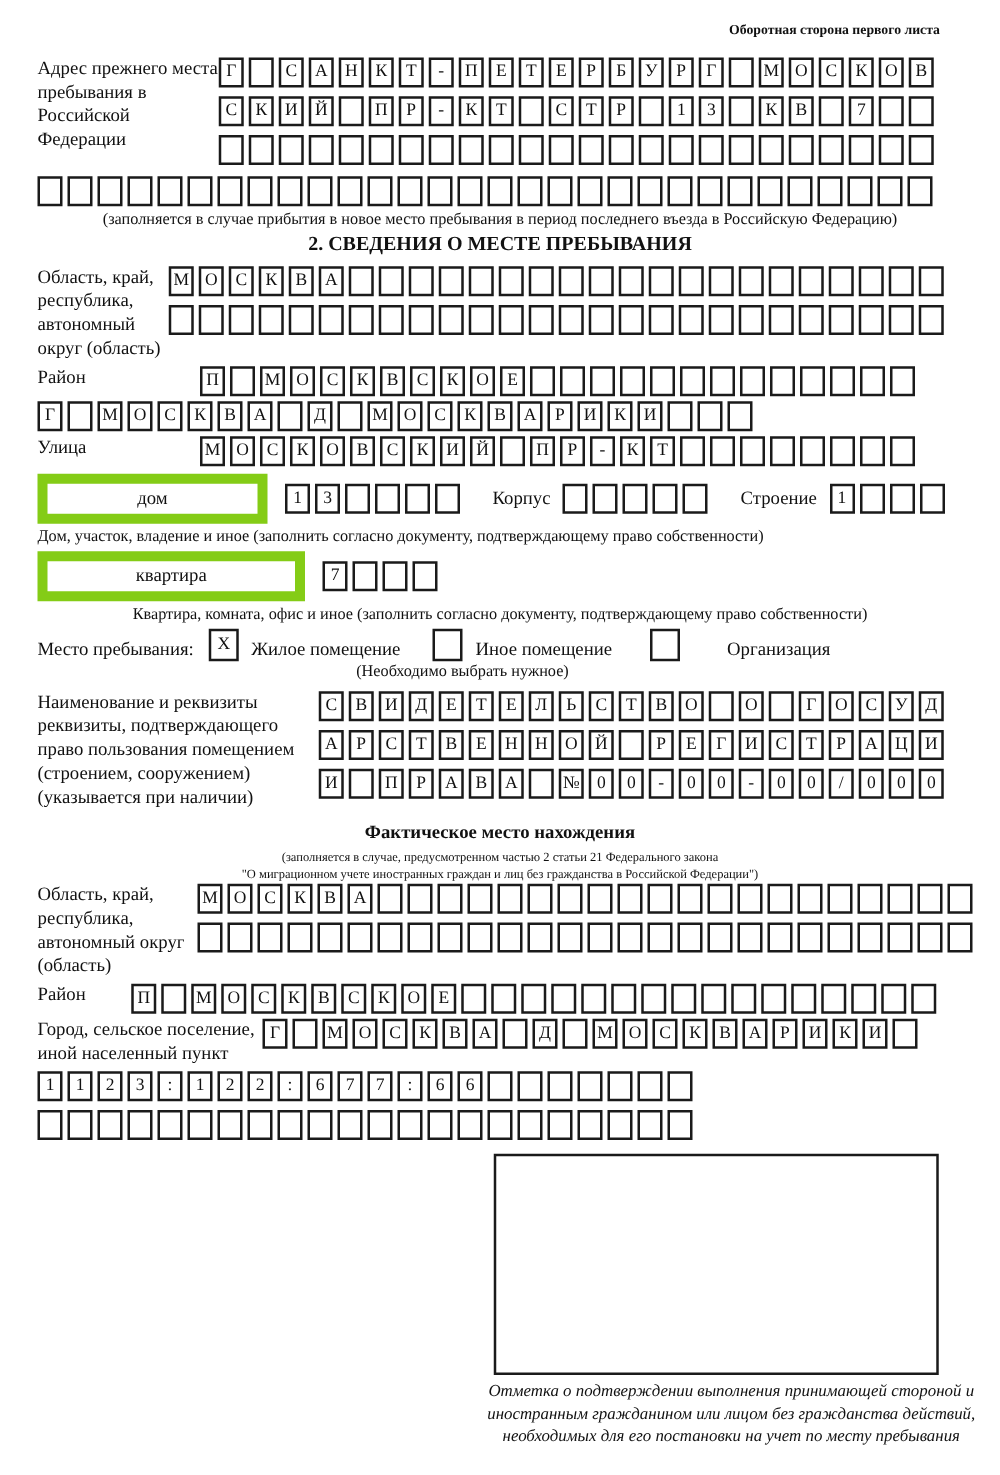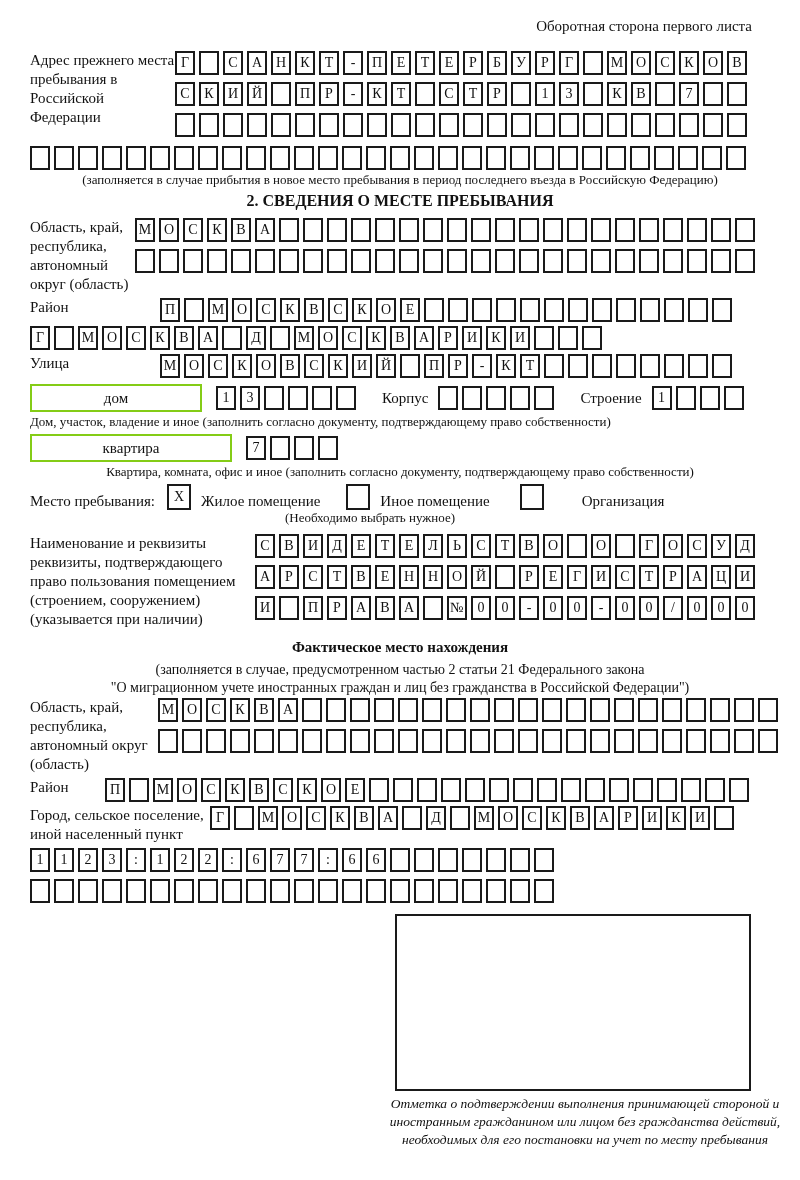--- a/index.html
+++ b/index.html
@@ -1,48 +1,48 @@
 <!DOCTYPE html>
 <html><head>
 <meta charset="utf-8">
 <style>
   html,body{margin:0;padding:0;background:#ffffff;}
   body{width:800px;height:1180px;font-family:"Liberation Serif","DejaVu Serif",serif;color:#111;}
   .page{padding:18px 30px 0 30px;position:relative;}
-  .hdr{ text-align:right;font-size:15px;margin-bottom:16px;padding-right:18px;}
+  .hdr{ text-align:right;font-size:11px;margin-bottom:16px;padding-right:18px;font-weight:bold;}
   
   .boxrow{display:flex;flex:none;}
   .cell{flex:none;width:16px;height:20px;border:2px solid #1a1a1a;margin-right:4px;
         font-size:14px;line-height:20px;text-align:center;background:#fff;}
   .rows .boxrow{margin-bottom:7px;}
   
   .frow{display:flex;align-items:flex-start;}
   .flabel{flex:none;font-size:15px;line-height:19px;}
   .w145{width:145px;} .w105{width:105px;} .w130{width:130px;}
   .w75{width:75px;} .w128{width:128px;} .w180{width:180px;} .w195{width:195px;}
   .caption{font-size:13px;text-align:center;margin:2px 0 4px 0;}
   .h2{font-size:16px;font-weight:bold;text-align:center;margin:4px 0 8px 0;}
   .h3{font-size:15px;font-weight:bold;text-align:center;margin:10px 0 6px 0;}
   .mb2{margin-bottom:2px;} .mb4{margin-bottom:4px;} .mb6{margin-bottom:6px;} .mb8{margin-bottom:8px;}
-  .widebox{flex:none;border:2px solid #84cc16;height:24px;line-height:24px;text-align:center;
+  .widebox{flex:none;border:8px solid #84cc16;height:24px;line-height:24px;text-align:center;
            font-size:15px;background:#fff;}
   .dom{width:168px;margin-right:14px;}
   .kv{width:198px;margin-right:14px;}
   .inline-lbl{flex:none;font-size:15px;line-height:26px;margin:0 10px 0 22px;}
   .house-row{align-items:center;margin-bottom:2px;}
   
   .stay-row{display:flex;align-items:flex-end;font-size:15px;margin-top:4px;}
   .checkbox{flex:none;width:20px;height:22px;border:2px solid #1a1a1a;text-align:center;
             line-height:22px;font-size:14px;margin:0 10px 0 12px;background:#fff;}
   .stay-note{font-size:13px;width:420px;margin-left:130px;text-align:center;margin-bottom:8px;}
   
   .stamp-area{margin-left:365px;margin-top:4px;font-style:italic;}
   .stamp-box{width:352px;height:173px;border:2px solid #1a1a1a;background:#fff;}
   .stamp-note{width:420px;margin-left:-20px;text-align:center;font-size:13.5px;line-height:18px;margin-top:4px;}
-  .cap2{font-size:14px;text-align:center;margin:0 0 2px 0;}
+  .cap2{font-size:10px;text-align:center;margin:0 0 2px 0;}
 </style>
 </head>
 <body>
 
 <div class="page">
 
   <div class="hdr">Оборотная сторона первого листа</div>
 
   <div class="frow mb2">
     <div class="flabel w145">Адрес прежнего места пребывания в Российской Федерации</div>

